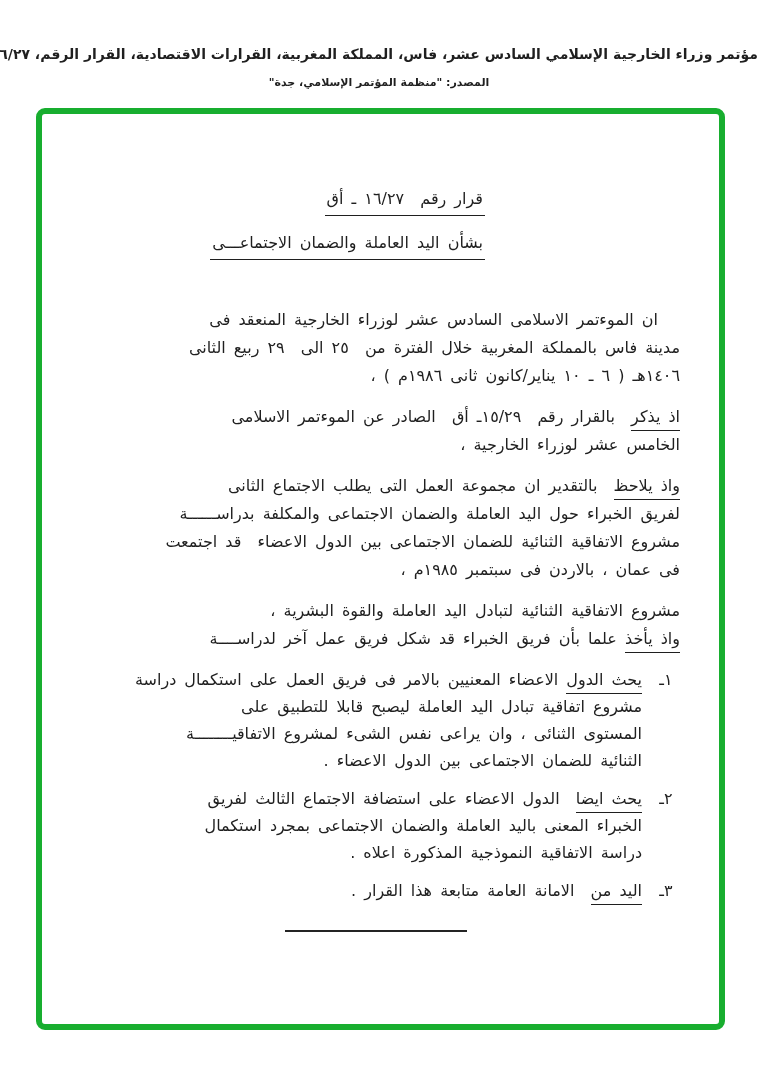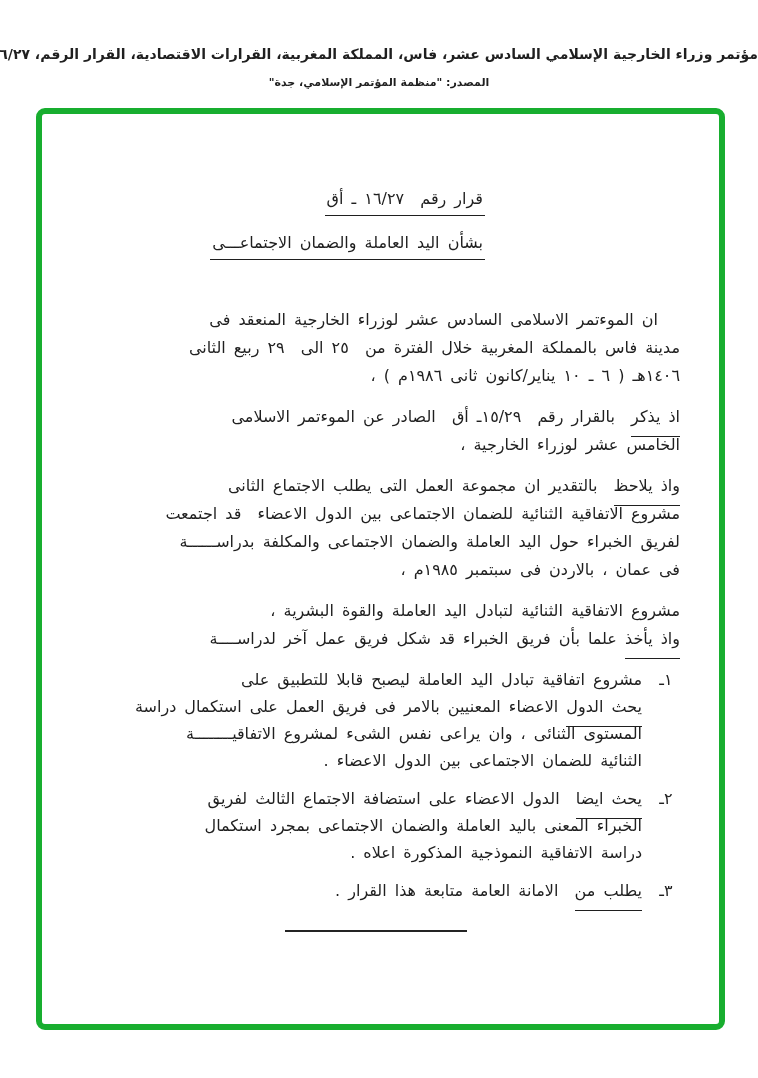--- a/index.html
+++ b/index.html
@@ -20,21 +20,21 @@
   .frame{
     position:absolute;left:36px;top:108px;width:677px;height:910px;
     border:6px solid #18ae2f;border-radius:9px;background:transparent;
   }
   
   .content{
     position:absolute;left:105px;top:188px;width:543px;
     font-size:16px;text-align:right;word-spacing:3px;margin-left:32px;
   }
   .line{white-space:pre;line-height:28px;}
-  .u{border-bottom:1.5px solid #1f1f1f;padding-bottom:10px;}
+  .u{border-bottom:1.5px solid #1f1f1f;padding-bottom:4px;}
   .title-block{width:fit-content;margin-left:auto;margin-right:195px;margin-bottom:46px;text-align:right;}
   .title-line{display:block;width:fit-content;margin-left:auto;line-height:22px;white-space:pre;
               border-bottom:1.5px solid #1f1f1f;padding:0 2px 5px 2px;}
   .title-line + .title-line{margin-top:16px;}
   .para{margin-bottom:13px;}
   .indent{padding-right:22px;}
   .items{margin-top:13px;}
   .item{display:flex;margin-bottom:11px;}
   .item-num{flex:none;width:28px;line-height:27px;white-space:pre;text-align:center;}
   .item-body{flex:1;margin-right:10px;}
@@ -60,50 +60,50 @@
         <div class="line indent"><span>ان الموءتمر الاسلامى السادس عشر لوزراء الخارجية المنعقد فى</span></div>
         <div class="line"><span>مدينة فاس بالمملكة المغربية خلال الفترة من  ٢٥ الى  ٢٩ ربيع الثانى</span></div>
         <div class="line"><span>١٤٠٦هـ ( ٦ ـ ١٠ يناير/كانون ثانى ١٩٨٦م ) ،</span></div>
       </div>
       <div class="para">
         <div class="line"><span class="u">اذ يذكر</span><span>  بالقرار رقم  ١٥/٢٩ـ أق  الصادر عن الموءتمر الاسلامى</span></div>
         <div class="line"><span>الخامس عشر لوزراء الخارجية ،</span></div>
       </div>
       <div class="para">
         <div class="line"><span class="u">واذ يلاحظ</span><span>  بالتقدير ان مجموعة العمل التى يطلب الاجتماع الثانى</span></div>
+        <div class="line"><span>لفريق الخبراء حول اليد العاملة والضمان الاجتماعى والمكلفة بدراســــــة</span></div>
         <div class="line"><span>مشروع الاتفاقية الثنائية للضمان الاجتماعى بين الدول الاعضاء  قد اجتمعت</span></div>
-        <div class="line"><span>لفريق الخبراء حول اليد العاملة والضمان الاجتماعى والمكلفة بدراســــــة</span></div>
         <div class="line"><span>فى عمان ، بالاردن فى سبتمبر ١٩٨٥م ،</span></div>
       </div>
       <div class="para">
         <div class="line"><span>مشروع الاتفاقية الثنائية لتبادل اليد العاملة والقوة البشرية ،</span></div>
         <div class="line"><span class="u">واذ يأخذ</span><span> علما بأن فريق الخبراء قد شكل فريق عمل آخر لدراســــة</span></div>
       </div>
     </div>
 
   <div id="items" class="items">
       <div class="item">
         <div class="item-num">١ـ</div>
         <div class="item-body">
+          <div class="line"><span class="u">يحث الدول</span><span> الاعضاء المعنيين بالامر فى فريق العمل على استكمال دراسة</span></div>
           <div class="line"><span>مشروع اتفاقية تبادل اليد العاملة ليصبح قابلا للتطبيق على</span></div>
-          <div class="line"><span class="u">يحث الدول</span><span> الاعضاء المعنيين بالامر فى فريق العمل على استكمال دراسة</span></div>
           <div class="line"><span>المستوى الثنائى ، وان يراعى نفس الشىء لمشروع الاتفاقيــــــــة</span></div>
           <div class="line"><span>الثنائية للضمان الاجتماعى بين الدول الاعضاء .</span></div>
         </div>
       </div>
       <div class="item">
         <div class="item-num">٢ـ</div>
         <div class="item-body">
           <div class="line"><span class="u">يحث ايضا</span><span>  الدول الاعضاء على استضافة الاجتماع الثالث لفريق</span></div>
           <div class="line"><span>الخبراء المعنى باليد العاملة والضمان الاجتماعى بمجرد استكمال</span></div>
           <div class="line"><span>دراسة الاتفاقية النموذجية المذكورة اعلاه .</span></div>
         </div>
       </div>
       <div class="item">
         <div class="item-num">٣ـ</div>
         <div class="item-body">
-          <div class="line"><span class="u">يطلب من</span><span>  الامانة العامة متابعة هذا القرار .</span></div>
+          <div class="line"><span class="u">اليد من</span><span>  الامانة العامة متابعة هذا القرار .</span></div>
         </div>
       </div>
     </div>
 
   <div class="footer-rule"></div>
 </div>
 
 </body></html>

